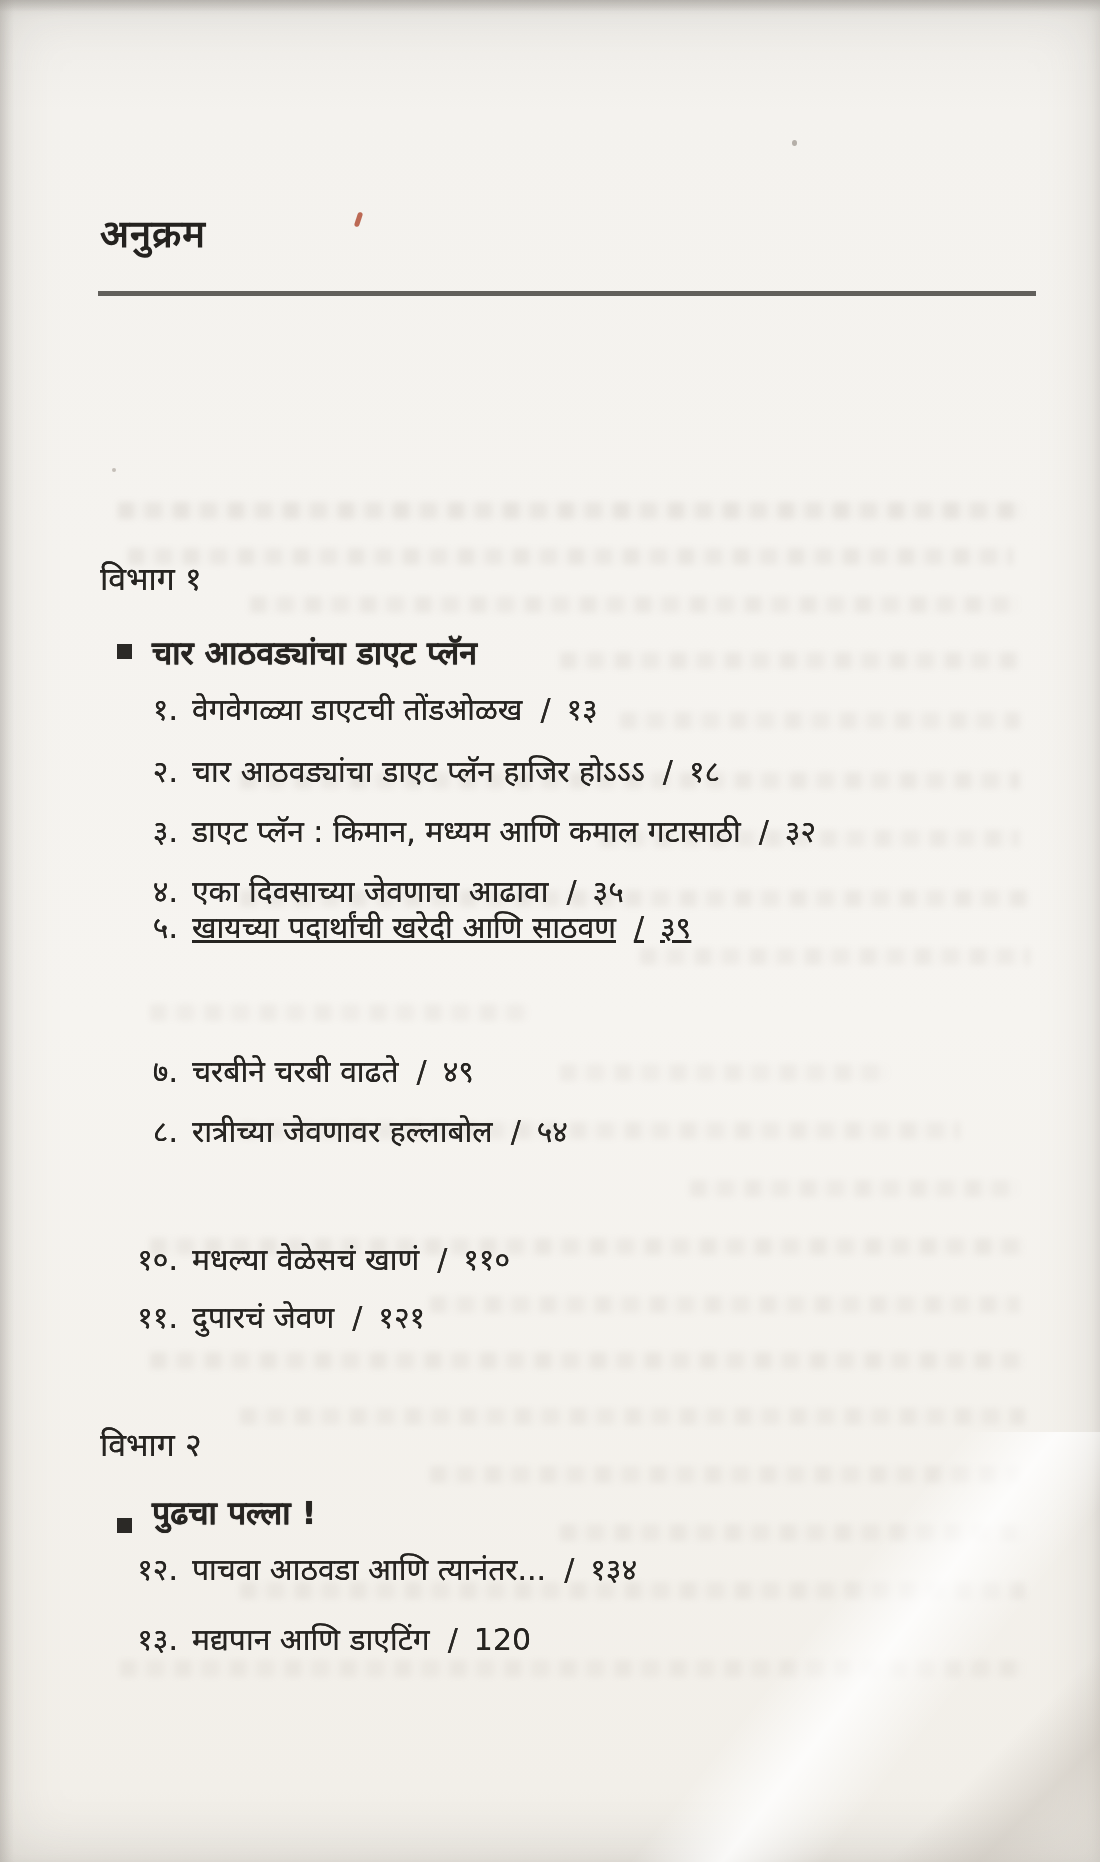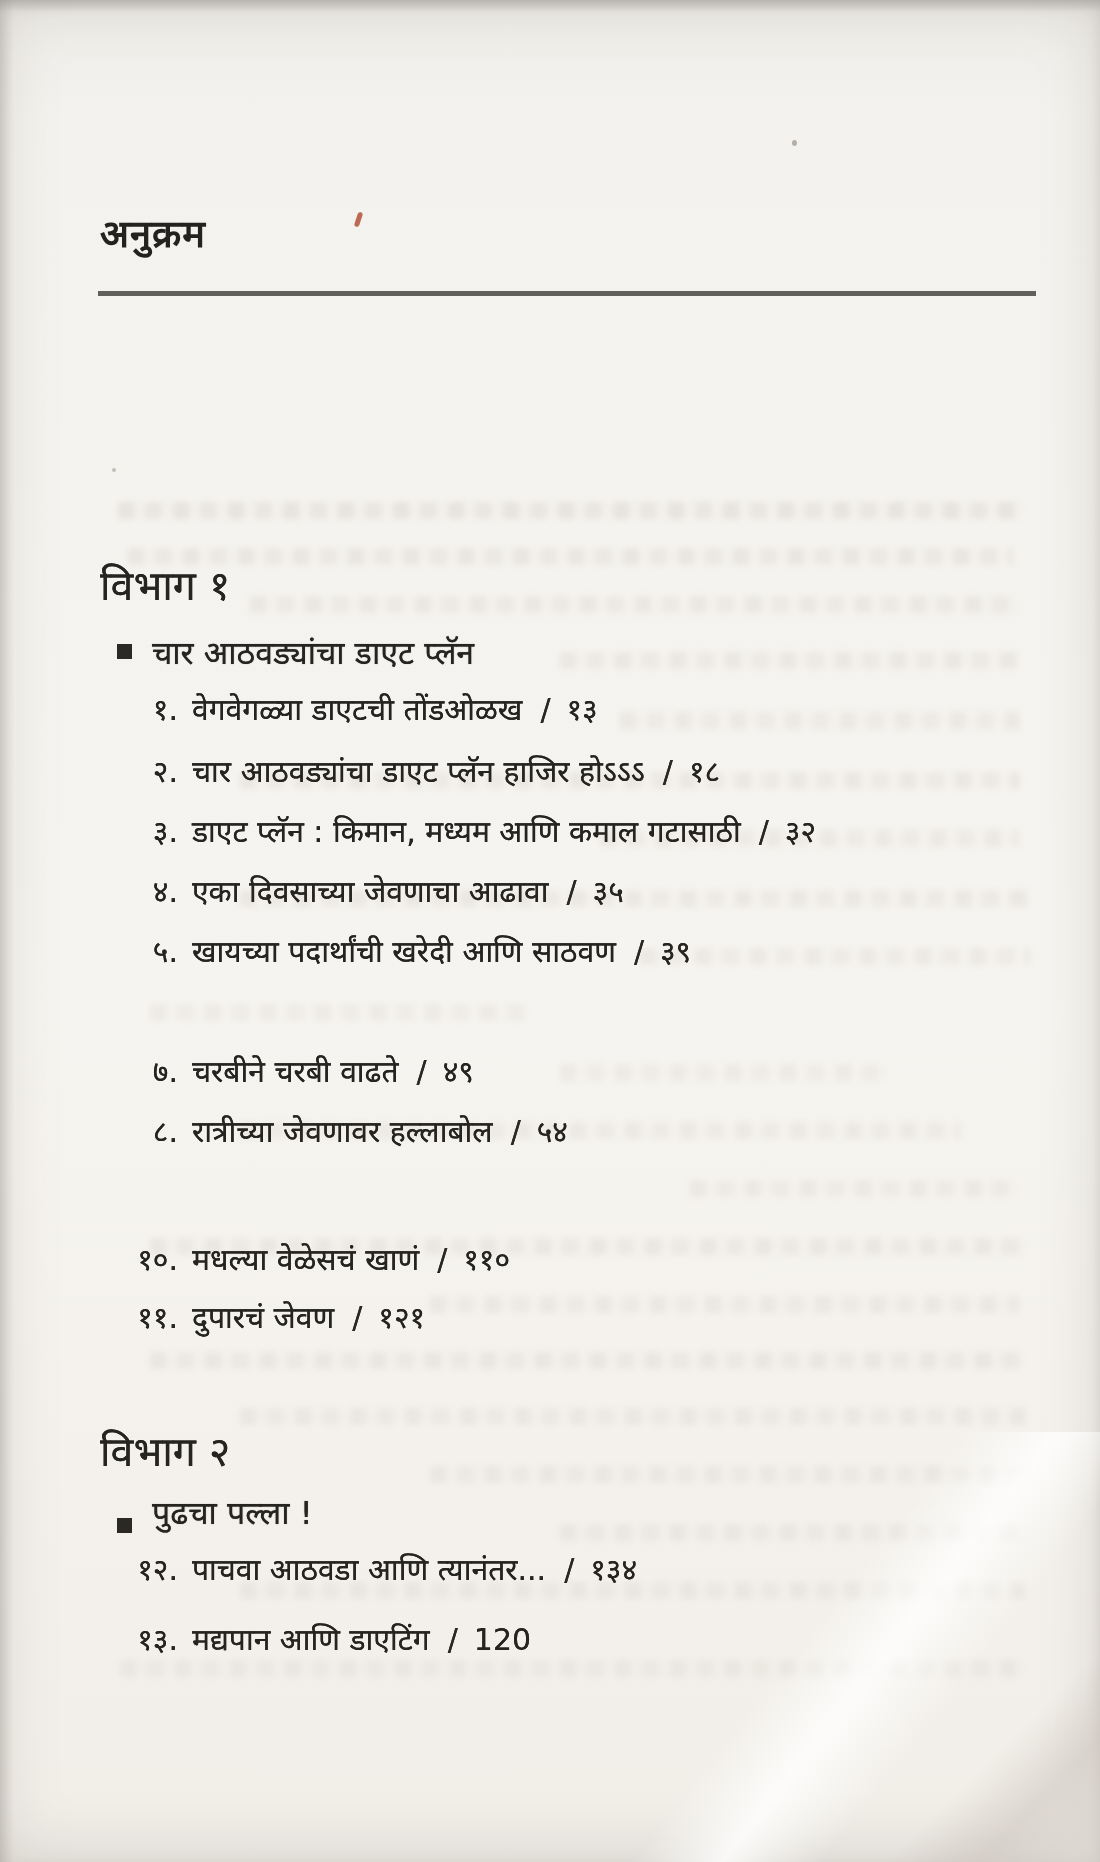--- a/index.html
+++ b/index.html
@@ -13,23 +13,23 @@
   .edge-top { position:absolute; top:0; left:0; width:100%; height:12px;
     background:linear-gradient(180deg, rgba(130,125,118,.30), rgba(130,125,118,0)); }
   .edge-left { position:absolute; top:0; left:0; width:14px; height:100%;
     background:linear-gradient(90deg, rgba(130,125,118,.20), rgba(130,125,118,0)); }
 
   .title { position:absolute; left:100px; top:206px; font-size:38px; font-weight:bold;
     letter-spacing:1px; color:#24221f; }
   .rule { position:absolute; left:98px; top:291px; width:938px; height:5px;
     background:#4d4b48; opacity:.88; }
 
-  .section-label { position:absolute; left:100px; font-size:41px; color:#262421;
+  .section-label { position:absolute; left:100px; font-size:32px; color:#262421;
     text-shadow:0 0 .6px #262421; }
-  .bullet-row { position:absolute; left:117px; display:flex; align-items:center; }
+  .bullet-row { position:absolute; left:117px; display:flex; align-items:center;font-weight:bold; }
   .bullet-sq { display:inline-block; width:15px; height:15px; background:#2b2926;
     margin-right:20px; flex:0 0 auto; }
   .bullet-row .ht { font-size:32px; color:#262421; text-shadow:0 0 .7px #262421; white-space:nowrap; }
 
   .item { position:absolute; left:130px; white-space:nowrap; font-size:30px; color:#262421;
     text-shadow:0 0 .5px #262421; }
   .item .num { display:inline-block; width:62px; text-align:right; padding-right:14px; }
   .item .sep { margin:0 16px 0 18px; color:#2a2825; }
 
   .ghost { position:absolute; height:17px; filter:blur(3px); opacity:.26; pointer-events:none;
@@ -100,21 +100,21 @@
   </div>
   <div class="item" style="top:750px;">
     <span class="num">२.</span><span>चार आठवड्यांचा डाएट प्लॅन हाजिर होऽऽऽ</span><span class="sep">/</span><span>१८</span>
   </div>
   <div class="item" style="top:810px;">
     <span class="num">३.</span><span>डाएट प्लॅन : किमान, मध्यम आणि कमाल गटासाठी</span><span class="sep">/</span><span>३२</span>
   </div>
   <div class="item" style="top:870px;">
     <span class="num">४.</span><span>एका दिवसाच्या जेवणाचा आढावा</span><span class="sep">/</span><span>३५</span>
   </div>
-  <div class="item" style="top:930px;">
+  <div class="item" style="top:906px;text-decoration:underline;">
     <span class="num">५.</span><span>खायच्या पदार्थांची खरेदी आणि साठवण</span><span class="sep">/</span><span>३९</span>
   </div>
   <div class="item" style="top:1050px;">
     <span class="num">७.</span><span>चरबीने चरबी वाढते</span><span class="sep">/</span><span>४९</span>
   </div>
   <div class="item" style="top:1110px;">
     <span class="num">८.</span><span>रात्रीच्या जेवणावर हल्लाबोल</span><span class="sep">/</span><span>५४</span>
   </div>
   <div class="item" style="top:1238px;">
     <span class="num">१०.</span><span>मधल्या वेळेसचं खाणं</span><span class="sep">/</span><span>११०</span>

